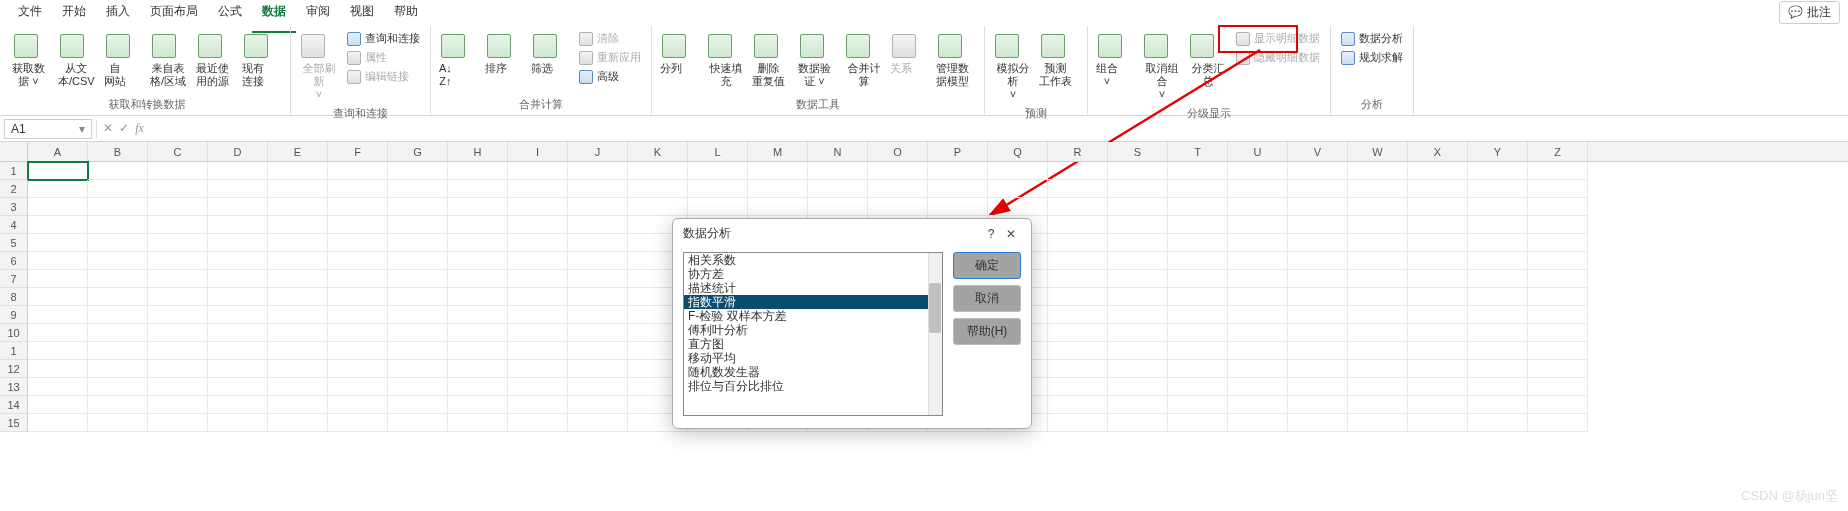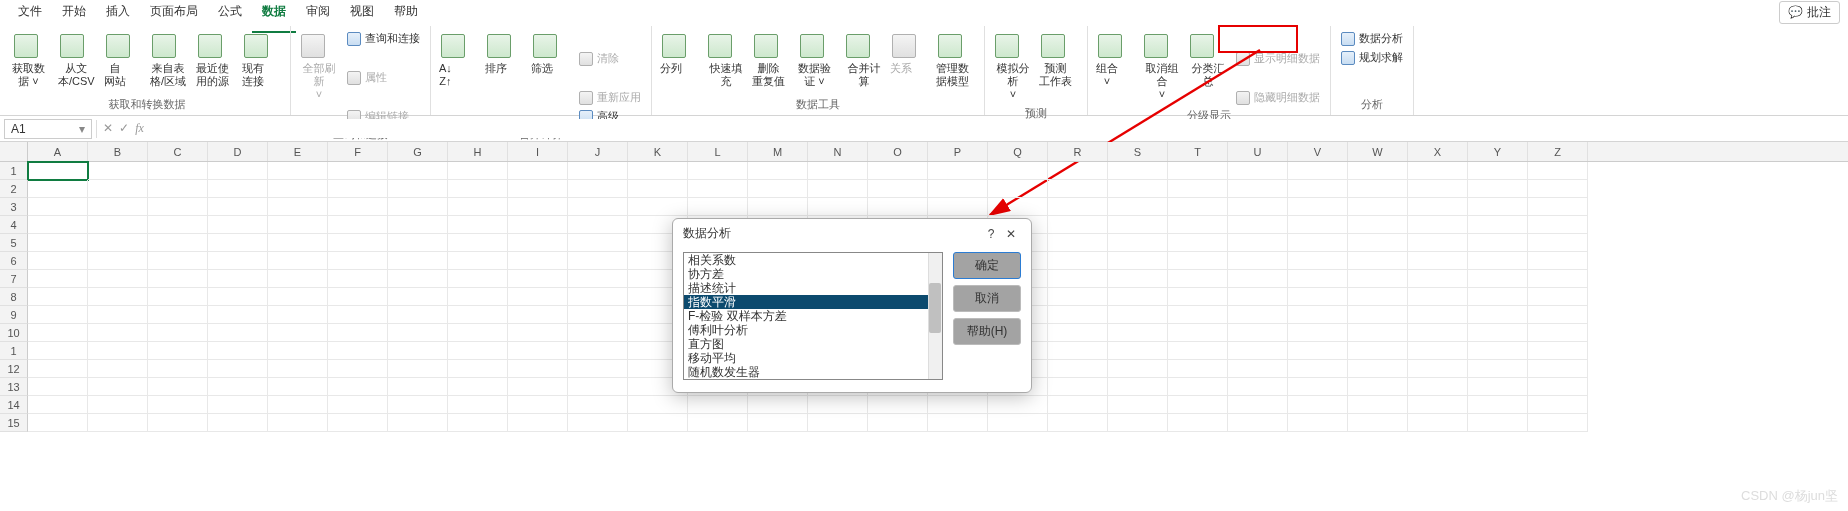--- a/index.html
+++ b/index.html
@@ -14,21 +14,21 @@
 
 
 .ribbon { display: flex; background: #fff; border-bottom: 1px solid #d4d4d4; height: 92px; padding: 2px 4px 0 4px; }
 .group { display: flex; flex-direction: column; align-items: center; border-right: 1px solid #e0e0e0; padding: 0 6px; }
 .group-content { display: flex; flex: 1; align-items: flex-start; gap: 2px; padding-top: 4px; }
 .group-label { font-size: 11px; color: #666; padding: 2px 0 3px 0; }
 .big-btn { display: flex; flex-direction: column; align-items: flex-start; width: 44px; text-align: center; cursor: pointer; padding: 2px; font-size: 11px; line-height: 1.2; }
 .big-btn .icon { width: 28px; height: 28px; margin-bottom: 2px; display: flex; align-items: center; justify-content: center; }
 .small-row { display: flex; flex-direction: column; gap: 2px; font-size: 11px; }
 .small-btn { display: flex; align-items: center; gap: 4px; padding: 1px 4px; cursor: pointer; white-space: nowrap; }
-.small-btn.disabled { color: #aaa; margin-top: 20px; }
+.small-btn.disabled { color: #aaa; }
 
 
 .highlight-box { position: absolute; border: 2px solid #e60000; pointer-events: none; }
 
 
 .arrow-svg { position: absolute; pointer-events: none; }
 
 
 .formula-row { display: flex; align-items: center; height: 26px; border-bottom: 1px solid #d4d4d4; }
 .namebox { width: 88px; border: 1px solid #ccc; padding: 2px 6px; margin: 2px 4px; display: flex; justify-content: space-between; align-items: center; }
@@ -48,21 +48,21 @@
 .cell.sel { outline: 2px solid #107c41; outline-offset: -1px; }
 
 
 .dialog { position: absolute; top: 218px; left: 672px; width: 360px; background: #fff; border: 1px solid #aaa; border-radius: 6px; box-shadow: 0 4px 20px rgba(0,0,0,0.25); }
 .dlg-title { display: flex; align-items: center; padding: 6px 10px; font-size: 12px; }
 .dlg-title .t { flex: 1; }
 .dlg-title .q, .dlg-title .x { width: 20px; text-align: center; cursor: pointer; color: #444; }
 .dlg-body { display: flex; padding: 4px 10px 12px 10px; gap: 10px; }
 .dlg-left { flex: 1; }
 .dlg-label { font-size: 12px; margin-bottom: 4px; }
-.listbox { border: 1px solid #888; height: 128px; overflow: hidden; position: relative; font-size: 12px; }
+.listbox { border: 1px solid #888; height: 164px; overflow: hidden; position: relative; font-size: 12px; }
 .listbox .li { padding: 0px 4px; line-height: 14px; cursor: pointer; white-space: nowrap; }
 .listbox .li.sel { background: #0c4a6e; color: #fff; }
 .listbox .scroll { position: absolute; right: 0; top: 0; width: 14px; bottom: 0; background: #f0f0f0; border-left: 1px solid #ddd; }
 .listbox .thumb { position: absolute; right: 1px; width: 12px; top: 30px; height: 50px; background: #c0c0c0; border-radius: 2px; }
 .dlg-right { display: flex; flex-direction: column; gap: 6px; width: 68px; }
 .dlg-btn { border: 1px solid #bbb; border-radius: 3px; padding: 4px 0; text-align: center; cursor: pointer; font-size: 12px; background: #a3a3a3; }
 .dlg-btn.primary { border-color: #2b7cd3; }
 
 .watermark { position: absolute; right: 10px; bottom: 6px; color: #ddd; font-size: 13px; }
 

